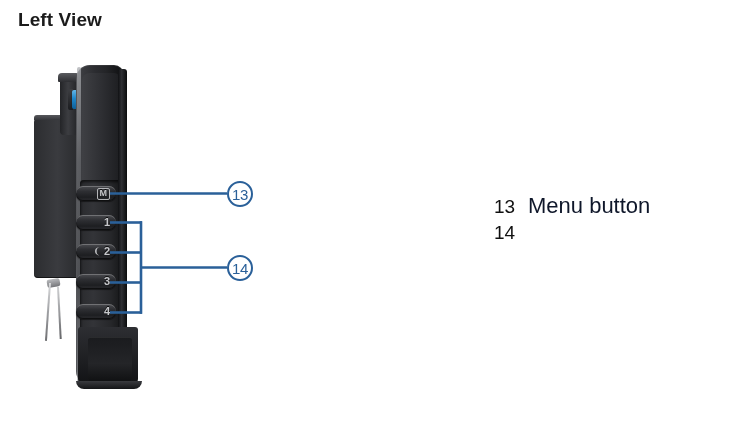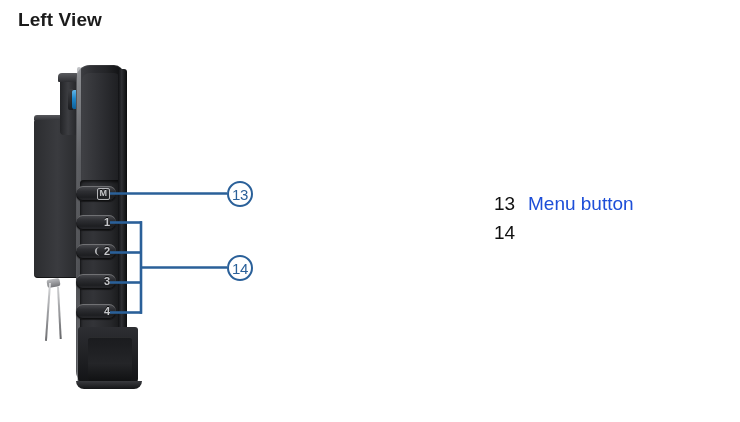--- a/index.html
+++ b/index.html
@@ -314,22 +314,22 @@
     height: 29px;
     white-space: nowrap;
   }
   .legend-num {
     width: 34px;
     font-size: 19px;
     color: #101010;
     flex: 0 0 auto;
   }
   .legend-text {
-    font-size: 19px;
-    color: #1d4ed8;
+    font-size: 22px;
+    color: #0f172a;
   }
 </style>
 </head>
 <body>
 
 <div id="figure">
 
   <div id="page-title">Left View</div>
 
   <div id="device">

